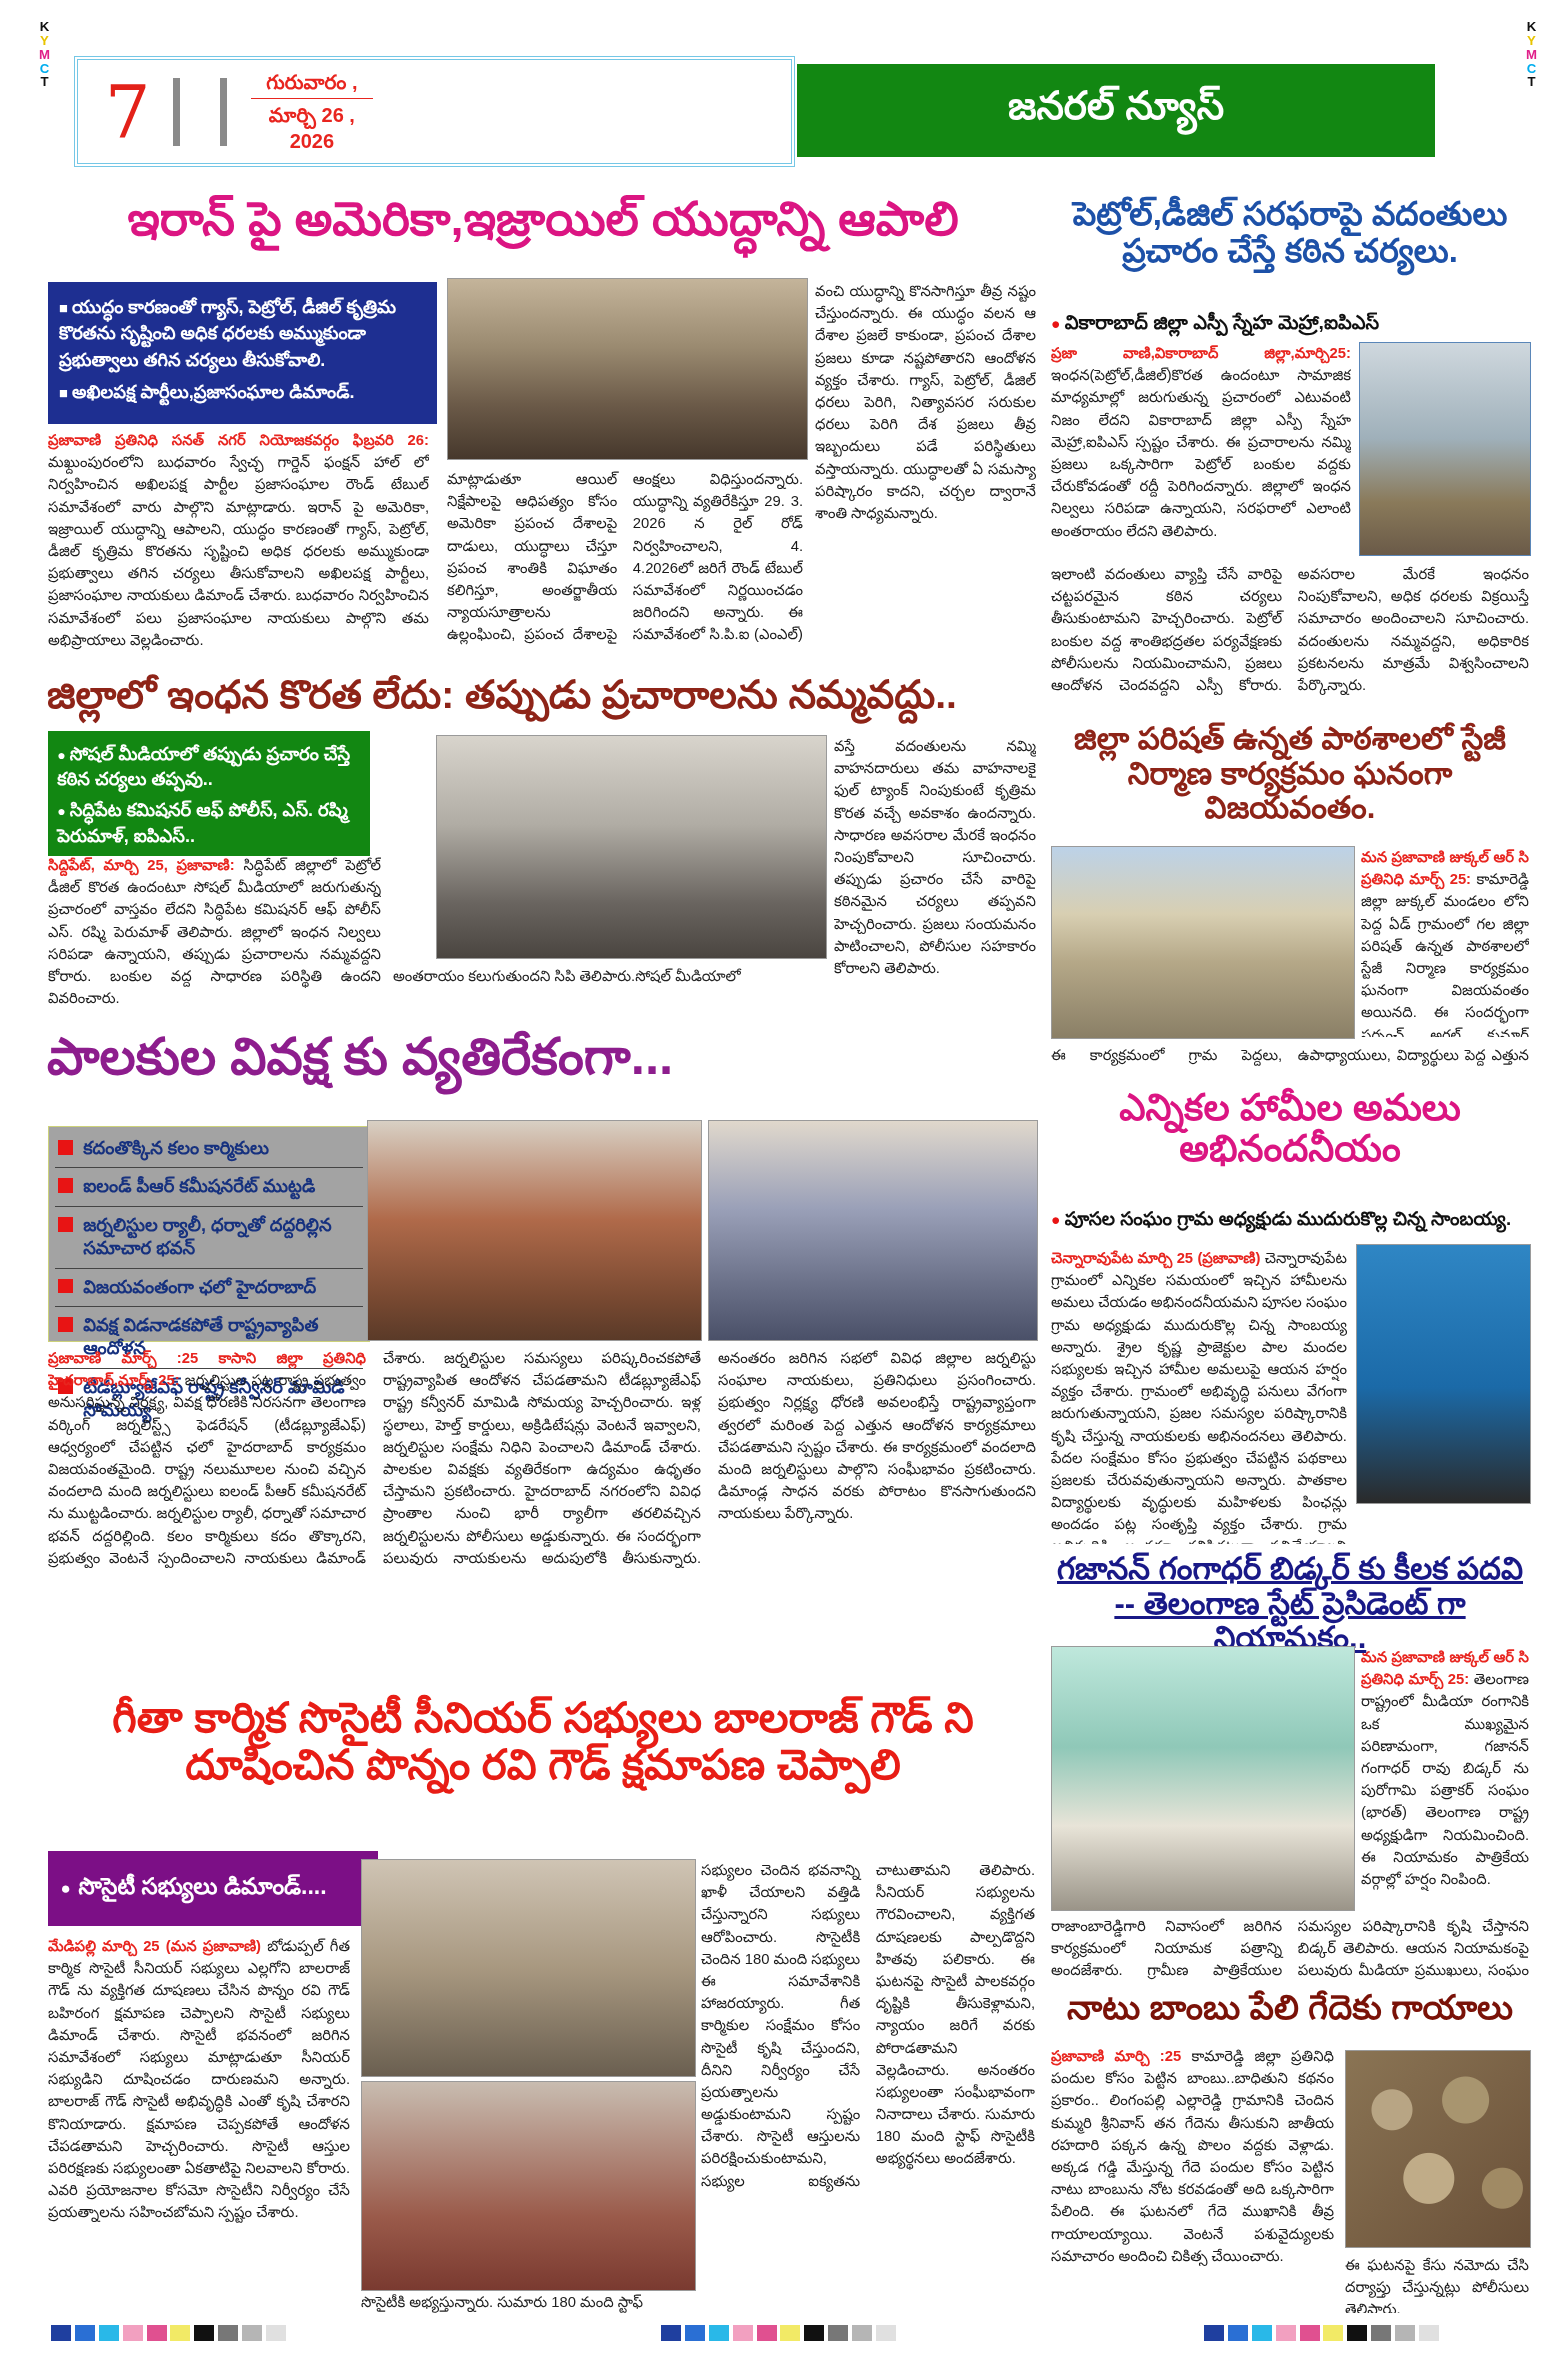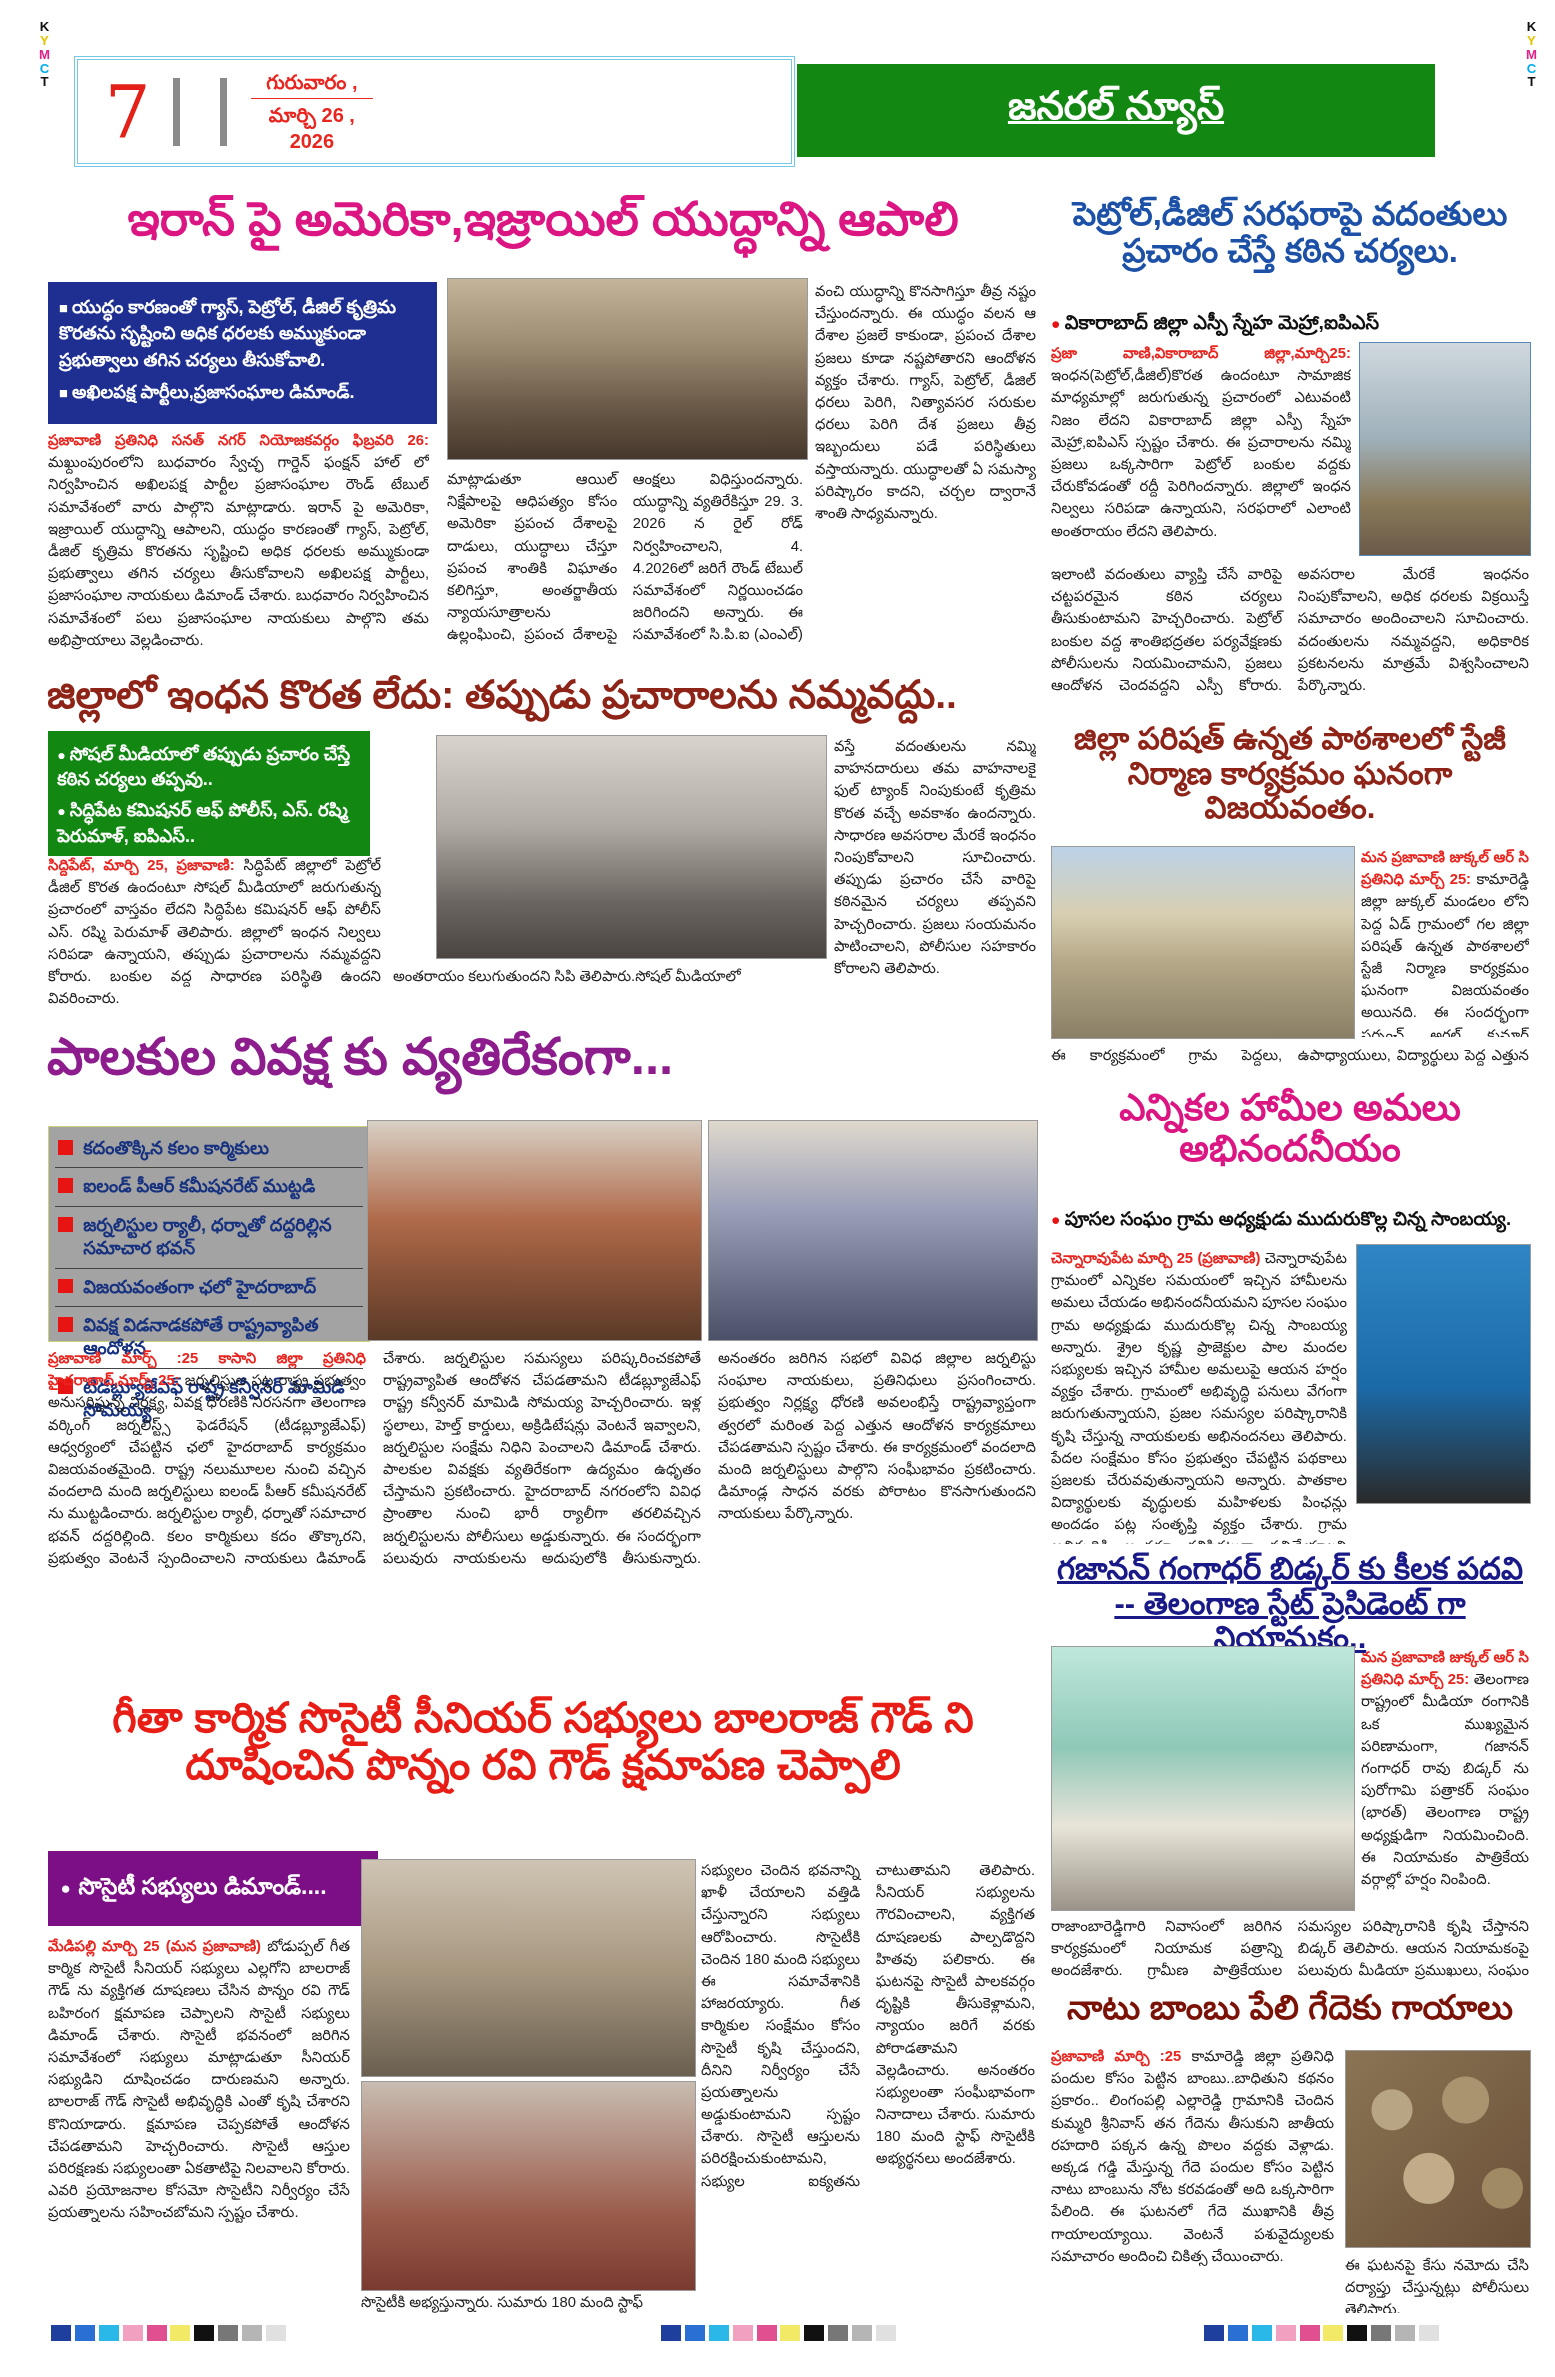--- a/index.html
+++ b/index.html
@@ -16,21 +16,21 @@
   .hdr-outer{border:1.6px solid #74c7e6;background:#fff;}
   .hdr-inner{position:absolute;inset:2.3px;border:0.8px solid #74c7e6;display:flex;align-items:center;}
   .pageno{font-family:"DejaVu Serif",serif;font-size:72px;color:#e32119;line-height:1;}
   .masthead-title{font-size:59px;font-weight:bold;color:#2e9ed8;line-height:1;
     text-shadow:1.6px 1.6px 0 #0f5f96,-0.8px -0.8px 0 #9adcf8;letter-spacing:1.6px;}
   .masthead-tag{color:#e32119;font-size:15.6px;font-weight:bold;}
   .masthead-sub{color:#e32119;font-size:13.2px;font-weight:bold;border-bottom:1.6px solid #e32119;}
   .dateblock{color:#e8251f;font-weight:bold;font-size:20px;text-align:center;line-height:1.3;}
   .dateblock .rule{height:1.6px;background:#e8251f;margin:3.1px 4.7px;}
   .banner{background:#128712;color:#fff;font-weight:bold;font-size:39px;
-    display:flex;align-items:center;justify-content:center;text-decoration:underline;}
+    display:flex;align-items:center;justify-content:center;}
   
   .box-navy{background:#1e2f91;padding:9.3px 11px;}
   .nb-item{color:#fff;font-weight:bold;font-size:18px;line-height:1.45;padding:3.1px 0;}
   .nb-item::before{content:"■ ";font-size:14.8px;}
   .box-green{background:#128712;padding:7.8px 9.3px;}
   .gb-item{color:#fff;font-weight:bold;font-size:18px;line-height:1.4;padding:3.1px 0;}
   .gb-item::before{content:"● ";font-size:14px;}
   .box-yellow{background:#a3a3a3;border:0.8px solid #cdd27a;padding:3.1px 6.2px;}
   .yb-item{position:relative;padding:7px 3.1px 7px 28px;color:#16317f;font-weight:bold;
     font-size:18px;line-height:1.3;border-bottom:0.8px solid #444;}

